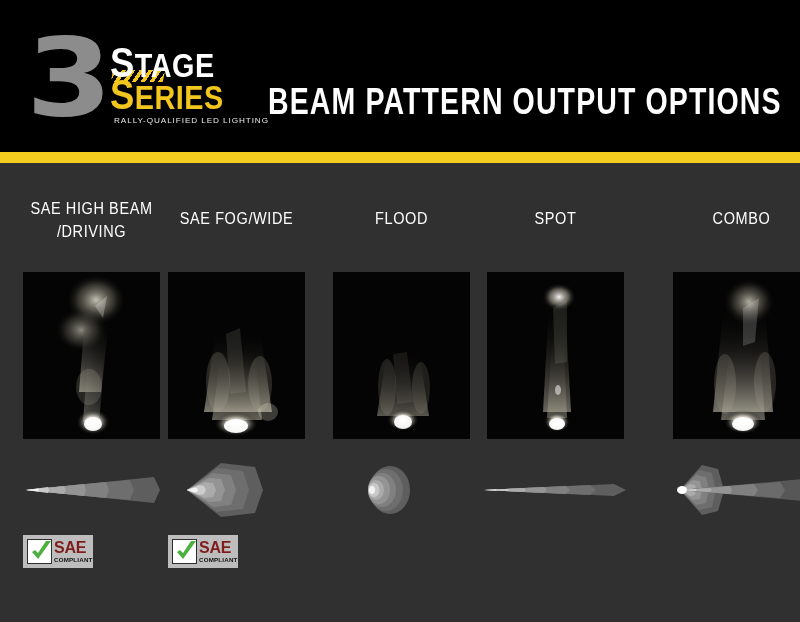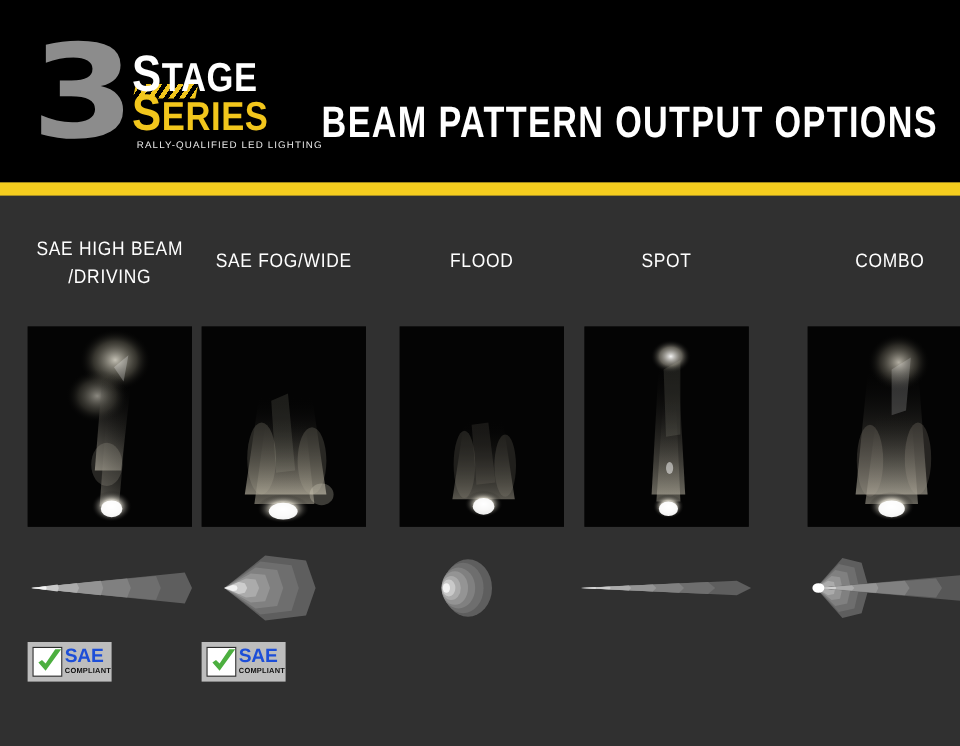--- a/index.html
+++ b/index.html
@@ -114,21 +114,21 @@
   }
   .sae-check-box {
     width: 25px; height: 25px; background: #ffffff;
     border: 1.5px solid #2d2d2d;
     position: relative; flex: none;
   }
   .sae-check-box svg { position: absolute; left: 1px; top: 0px; }
   .sae-text { margin-left: 2px; line-height: 1; }
   .sae-main {
     font-family: "Liberation Sans", sans-serif;
-    font-size: 16px; font-weight: 700; color: #1d4ed8;
+    font-size: 16px; font-weight: 700; color: #7f1d1d;
     letter-spacing: -0.2px; display: block;
   }
   .sae-sub {
     font-family: "Liberation Sans", sans-serif;
     font-size: 6.2px; font-weight: 700; color: #111111;
     letter-spacing: 0.2px; display: block; margin-top: 1px;
   }
 </style>
 </head>
 <body>

